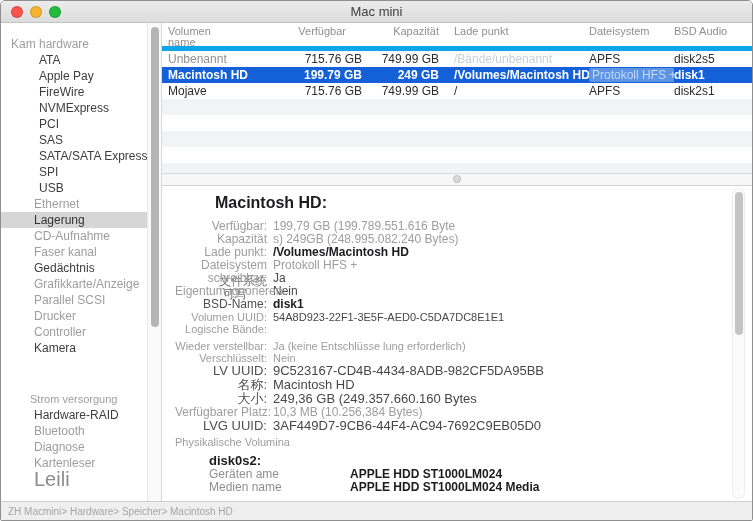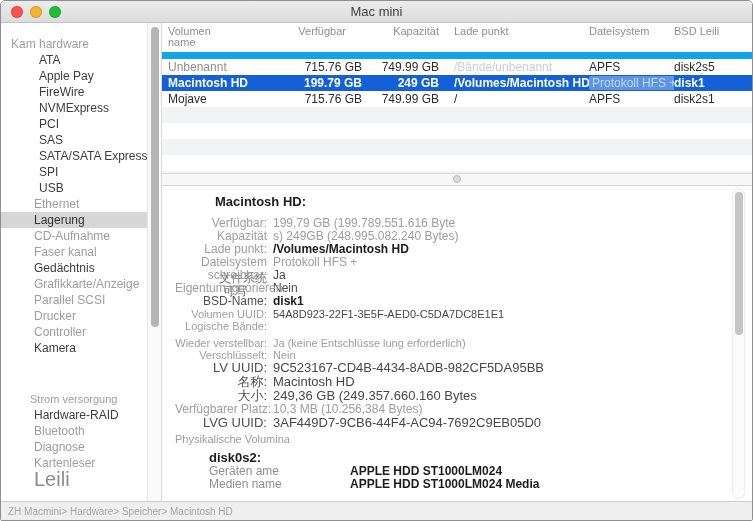--- a/index.html
+++ b/index.html
@@ -33,21 +33,21 @@
 
   
   .side-scroll { width:15px; flex:0 0 15px; background:#fafafa; border-left:1px solid #e8e8e8; border-right:1px solid #d9d9d9; position:relative; }
   .side-thumb { position:absolute; left:3px; top:4px; width:8px; height:300px; background:#b5b5b5; border-radius:4px; }
 
   
   .main { flex:1; display:flex; flex-direction:column; min-width:0; }
 
   
   .table { height:150px; flex:0 0 150px; overflow:hidden; }
-  .thead { display:grid; grid-template-columns:130px 70px 82px 145px 85px 1fr; height:36px; border-bottom:7px solid #0ea5e9; align-items:start; padding-top:3px; }
+  .thead { display:grid; grid-template-columns:130px 70px 82px 145px 85px 1fr; height:28px; border-bottom:5px solid #0ea5e9; align-items:start; padding-top:3px; }
   .th { font-size:11px; line-height:11px; color:#8f8f8f; white-space:normal; cursor:default; }
   .th-name { padding-left:6px; width:66px; }
   .th-avail { text-align:right; padding-right:16px; }
   .th-cap { text-align:right; padding-right:5px; }
   .th-mount { padding-left:10px; }
   .trow { display:grid; grid-template-columns:130px 70px 82px 145px 85px 1fr; height:16px; line-height:16px; font-size:12px; color:#2b2b2b; cursor:default; }
   .td { white-space:nowrap; overflow:hidden; }
   .td-name { padding-left:6px; }
   .td-avail, .td-cap { text-align:right; }
   .td-cap { padding-right:5px; }
@@ -60,21 +60,21 @@
   .stripes .stripe { height:16px; }
   .stripes .stripe:nth-child(odd) { background:#f2f3f5; }
   .stripes .stripe:nth-child(even) { background:#fff; }
 
   
   .splitter { height:13px; flex:0 0 13px; background:#f7f7f7; border-top:1px solid #dadada; border-bottom:1px solid #d4d4d4; position:relative; cursor:row-resize; }
   .knob { position:absolute; left:50%; top:1px; transform:translateX(-50%); width:8px; height:8px; border-radius:50%; background:#dcdcdc; border:1px solid #bcbcbc; }
 
   
   .details { flex:1; background:#fff; position:relative; overflow:hidden; padding:8px 0 0 13px; }
-  .d-title { font-size:13px; font-weight:bold; color:#1c1c1e; margin-bottom:8px;padding-left:40px; }
+  .d-title { font-size:16px; font-weight:bold; color:#1c1c1e; margin-bottom:8px;padding-left:40px; }
   .d-row { display:flex; line-height:13px; font-size:12px; }
   .d-label { width:92px; flex:0 0 92px; text-align:right; color:#9d9d9d; white-space:nowrap; position:relative; }
   .d-overlay { position:absolute; right:0; top:16px; color:#5f5f5f; opacity:.9; }
   .d-overlay:empty { display:none; }
   .d-value { margin-left:6px; color:#474747; white-space:nowrap; }
   .d-row.dim-value .d-value { color:#9d9d9d; }
   .d-row.bold-value .d-value { font-weight:bold; color:#1c1c1e; }
   .d-row.dark-label .d-label { color:#4f4f4f; }
   .d-row.sm-label { font-size:11px; line-height:12px; }
   .d-row.big { font-size:13px; line-height:14px; }
@@ -209,21 +209,21 @@
 
     <div class="main">
 
       <div class="table">
         <div class="thead">
             <div class="th th-name">Volumen name</div>
             <div class="th th-avail">Verfügbar</div>
             <div class="th th-cap">Kapazität</div>
             <div class="th th-mount">Lade punkt</div>
             <div class="th th-fs">Dateisystem</div>
-            <div class="th th-bsd">BSD Leili</div>
+            <div class="th th-bsd">BSD Audio</div>
           </div>
         <div class="tbody">
             <div class="trow dim-name dim-mount">
     <div class="td td-name">Unbenannt</div>
     <div class="td td-avail">715.76 GB</div>
     <div class="td td-cap">749.99 GB</div>
     <div class="td td-mount">/Bände/unbenannt</div>
     <div class="td td-fs"><span class="fs-val">APFS</span></div>
     <div class="td td-bsd">disk2s5</div>
   </div>

